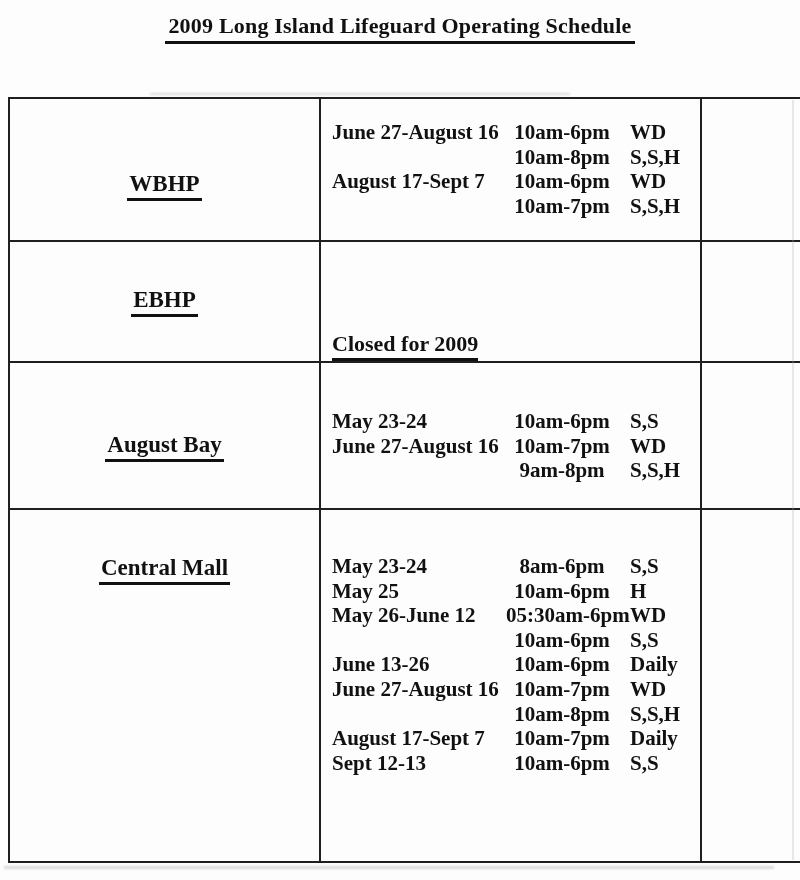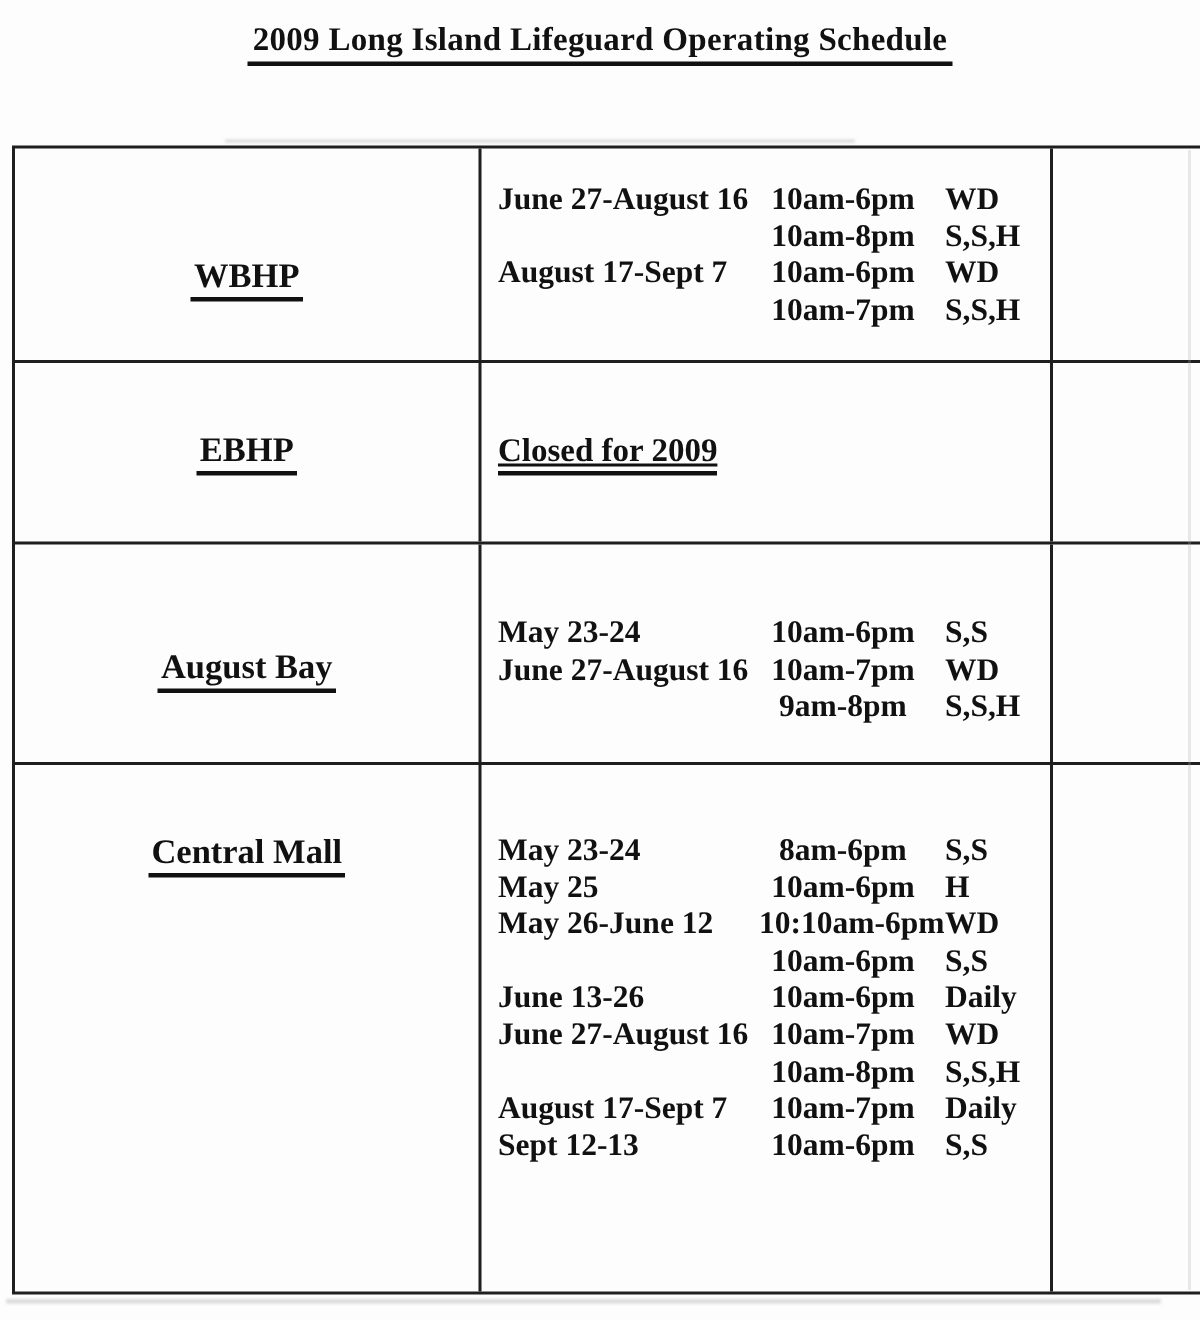--- a/index.html
+++ b/index.html
@@ -66,21 +66,21 @@
     width: 381px;
     border-right: 2px solid #1f1f1f;
     padding-left: 11px;
     font-size: 21px;
   }
   .cell-rest { flex: 1; }
 
   .pad-wbhp    { padding-top: 21px; }
   .pad-zachs   { padding-top: 46px; }
   .pad-central { padding-top: 44px; }
-  .pad-ebhp    { display: flex; align-items: center; text-decoration: underline; }
+  .pad-ebhp    { display: flex; align-items: flex-end; }
 
   .sline { display: flex; line-height: 24.6px; white-space: nowrap; }
   .sdate { width: 174px; flex-shrink: 0; }
   .stime { width: 112px; flex-shrink: 0; text-align: center; }
   .sdays { margin-left: 12px; }
 
   .closed-note {
     font-size: 22px;
     border-bottom: 3px solid #111;
     padding-bottom: 1px;
@@ -183,21 +183,21 @@
         <span class="stime">8am-6pm</span>
         <span class="sdays">S,S</span>
       </div>
       <div class="sline">
         <span class="sdate">May 25</span>
         <span class="stime">10am-6pm</span>
         <span class="sdays">H</span>
       </div>
       <div class="sline">
         <span class="sdate">May 26-June 12</span>
-        <span class="stime">10:10am-6pm</span>
+        <span class="stime">05:30am-6pm</span>
         <span class="sdays">WD</span>
       </div>
       <div class="sline">
         <span class="sdate"></span>
         <span class="stime">10am-6pm</span>
         <span class="sdays">S,S</span>
       </div>
       <div class="sline">
         <span class="sdate">June 13-26</span>
         <span class="stime">10am-6pm</span>

